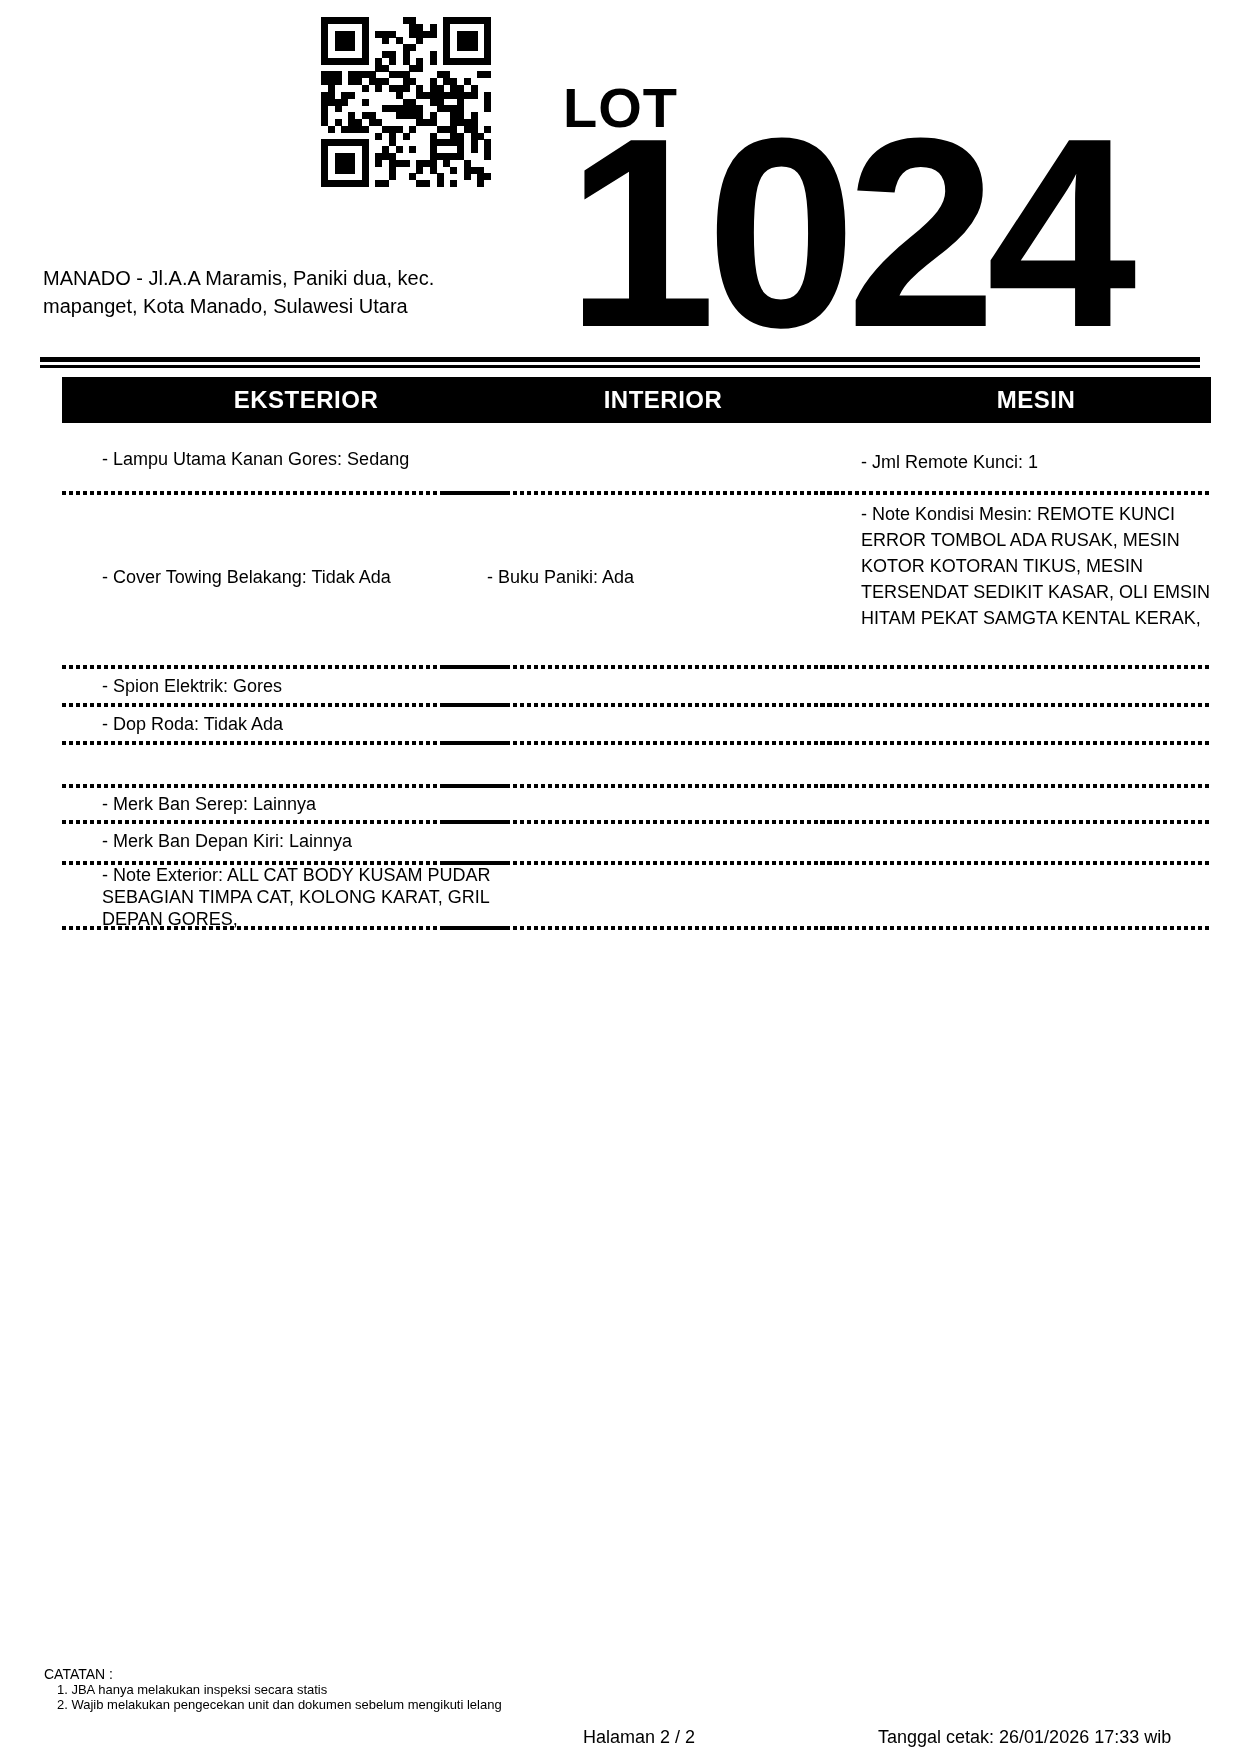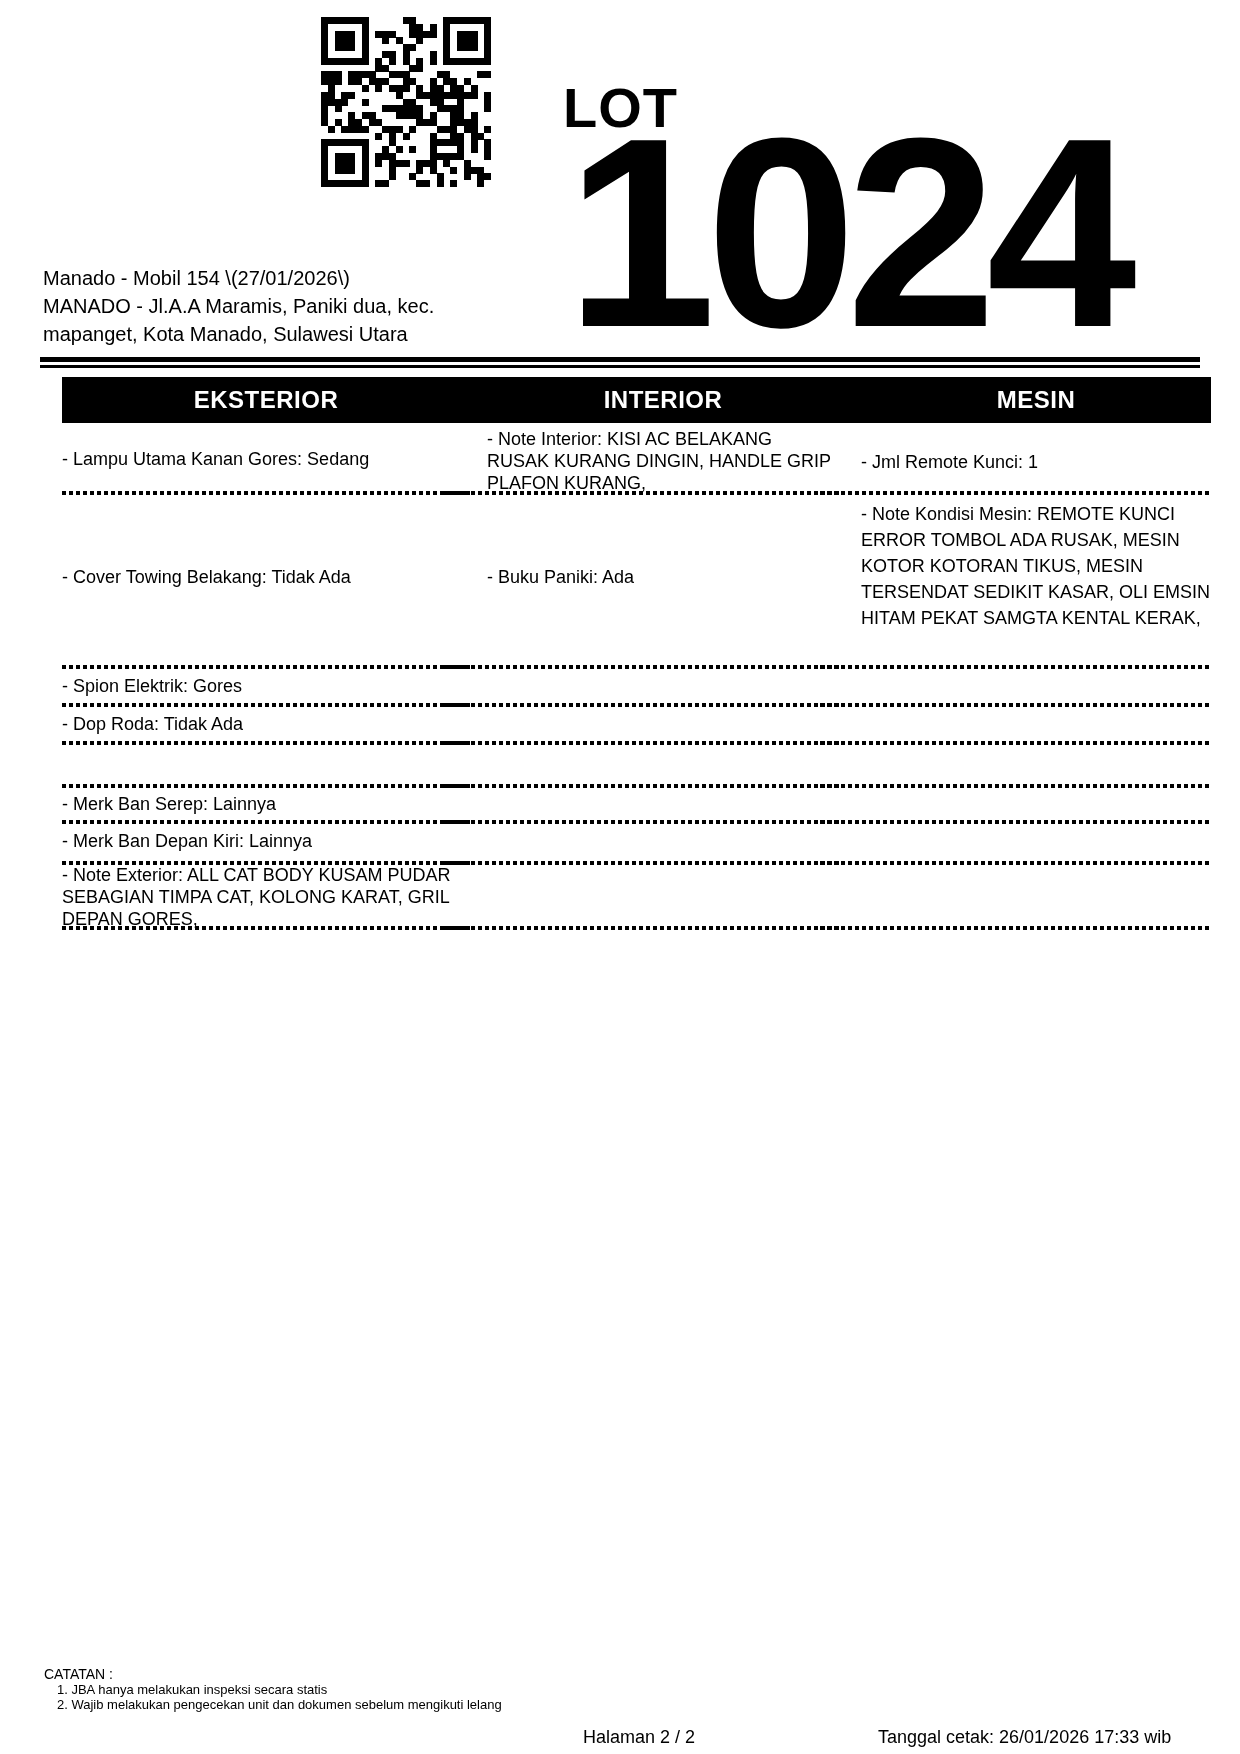--- a/index.html
+++ b/index.html
@@ -5,21 +5,21 @@
   html,body{margin:0;padding:0;background:#fff;}
   .page{position:relative;width:1240px;height:1754px;background:#fff;overflow:hidden;
         font-family:"Liberation Sans",sans-serif;color:#000;}
   .abs{position:absolute;}
   
   .loc{left:43px;top:264px;font-size:20px;line-height:28px;}
   .lot-label{left:563px;top:80px;font-size:56px;font-weight:bold;letter-spacing:1px;line-height:1;}
   .lot-number{left:566px;top:128px;font-size:270px;font-weight:bold;line-height:0.78;letter-spacing:-10px;}
   .double-rule{left:40px;top:357px;width:1160px;height:3px;border-top:5px solid #000;border-bottom:3px solid #000;}
   
-  .col1{left:62px;width:408px;}
+  .col1{left:62px;width:408px;padding-left:40px;}
   .col2{left:443px;width:352px;padding-left:44px;}
   .col3{left:820px;width:350px;padding-left:41px;}
   .col-header{top:377px;height:46px;background:#000;color:#fff;font-size:24px;font-weight:bold;
               text-align:center;line-height:46px;letter-spacing:.5px;}
   .item{font-size:18px;line-height:22px;}
   .lh26{line-height:26px;}
   .dotsep{height:4px;background-image:repeating-linear-gradient(90deg,#000 0 4px,transparent 4px 7px);}
   
   .catatan-title{left:44px;top:1666px;font-size:14px;}
   .catatan-item1{left:57px;top:1682px;font-size:13px;}
@@ -343,40 +343,38 @@
       <rect x="102.00" y="163.20" width="6.95" height="6.95"></rect>
       <rect x="115.60" y="163.20" width="6.95" height="6.95"></rect>
       <rect x="129.20" y="163.20" width="6.95" height="6.95"></rect>
       <rect x="156.40" y="163.20" width="6.95" height="6.95"></rect>
     </svg>
 
   <div class="abs lot-label">LOT</div>
   <div class="abs lot-number">1024</div>
 
   <div class="abs loc">
-    <div>Manado - Mobil 154 \(27/01/2026\)</div>
     <div>MANADO - Jl.A.A Maramis, Paniki dua, kec.</div>
     <div>mapanget, Kota Manado, Sulawesi Utara</div>
   </div>
 
   <div class="abs double-rule"></div>
 
   <div class="abs col-header col1">EKSTERIOR</div>
   <div class="abs col-header col2">INTERIOR</div>
   <div class="abs col-header col3">MESIN</div>
 
   <div class="abs item col1" style="top:448px">- Lampu Utama Kanan Gores: Sedang</div>
   <div class="abs item col1" style="top:566px">- Cover Towing Belakang: Tidak Ada</div>
   <div class="abs item col1" style="top:675px">- Spion Elektrik: Gores</div>
   <div class="abs item col1" style="top:713px">- Dop Roda: Tidak Ada</div>
   <div class="abs item col1" style="top:793px">- Merk Ban Serep: Lainnya</div>
   <div class="abs item col1" style="top:830px">- Merk Ban Depan Kiri: Lainnya</div>
   <div class="abs item col1" style="top:864px">- Note Exterior: ALL CAT BODY KUSAM PUDAR SEBAGIAN TIMPA CAT, KOLONG KARAT, GRIL DEPAN GORES,</div>
 
-  <div class="abs item col2" style="top:428px">- Note Interior: KISI AC BELAKANG RUSAK  KURANG DINGIN, HANDLE GRIP PLAFON KURANG,</div>
   <div class="abs item col2" style="top:566px">- Buku Paniki: Ada</div>
 
   <div class="abs item col3" style="top:451px">- Jml Remote Kunci: 1</div>
   <div class="abs item lh26 col3" style="top:501px">- Note Kondisi Mesin: REMOTE KUNCI ERROR TOMBOL ADA RUSAK, MESIN KOTOR KOTORAN TIKUS, MESIN TERSENDAT SEDIKIT KASAR, OLI EMSIN HITAM PEKAT SAMGTA KENTAL KERAK,</div>
 
   <div class="abs dotsep col1" style="top:491px"></div>
   <div class="abs dotsep col1" style="top:665px"></div>
   <div class="abs dotsep col1" style="top:703px"></div>
   <div class="abs dotsep col1" style="top:741px"></div>
   <div class="abs dotsep col1" style="top:784px"></div>

